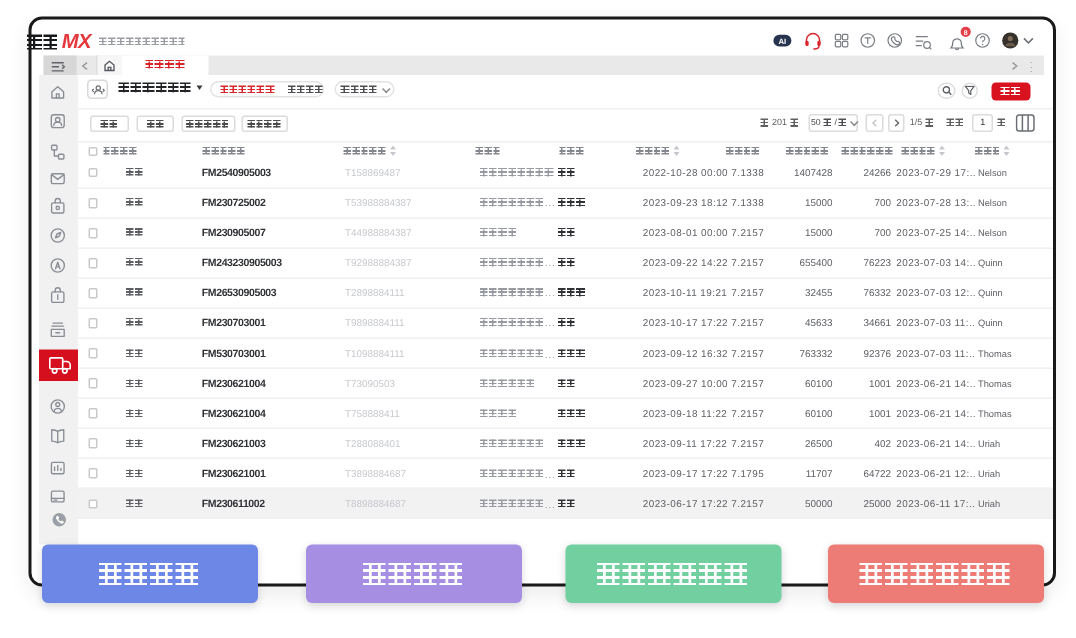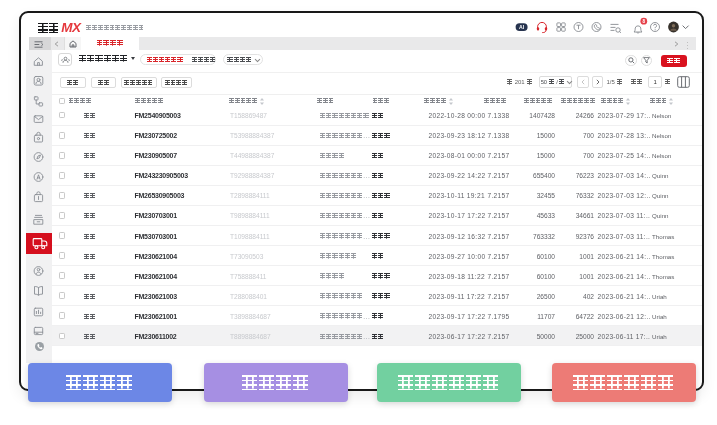--- a/index.html
+++ b/index.html
@@ -30,21 +30,21 @@
 .d1{letter-spacing:0.3px}
 .am{width:55px;text-align:right}
 .qt{width:40px;text-align:right}
 .ow{font-size:6.2px}
 .el{color:#979aa0;letter-spacing:0.5px}
 .bb{position:absolute;top:363px;height:39px;border-radius:4px;color:#fff;display:flex;align-items:center;justify-content:center;box-shadow:0 2px 6px rgba(0,0,0,.15)}
 .chv{display:inline-block;width:3.6px;height:3.6px;border-right:1px solid #8a8a8a;border-bottom:1px solid #8a8a8a;transform:rotate(45deg) translateY(-1px)}
 </style></head><body>
 <div class="card"></div>
 
-<div class="lz" style="left:38px;top:21px;height:13px">
+<div class="lz" style="left:18px;top:21px;height:13px">
   <span style="color:#17181a;display:flex">
       <b class="z z10"></b>
       <b class="z z10"></b>
     </span>
   <span style="color:#e5383d;font-size:13.5px;font-weight:700;font-style:italic;margin-left:2px;letter-spacing:-0.5px">MX</span>
   <span style="color:#9a9da3;display:flex;margin-left:6px">
       <b class="z z5"></b>
       <b class="z z5"></b>
       <b class="z z5"></b>
       <b class="z z5"></b>

